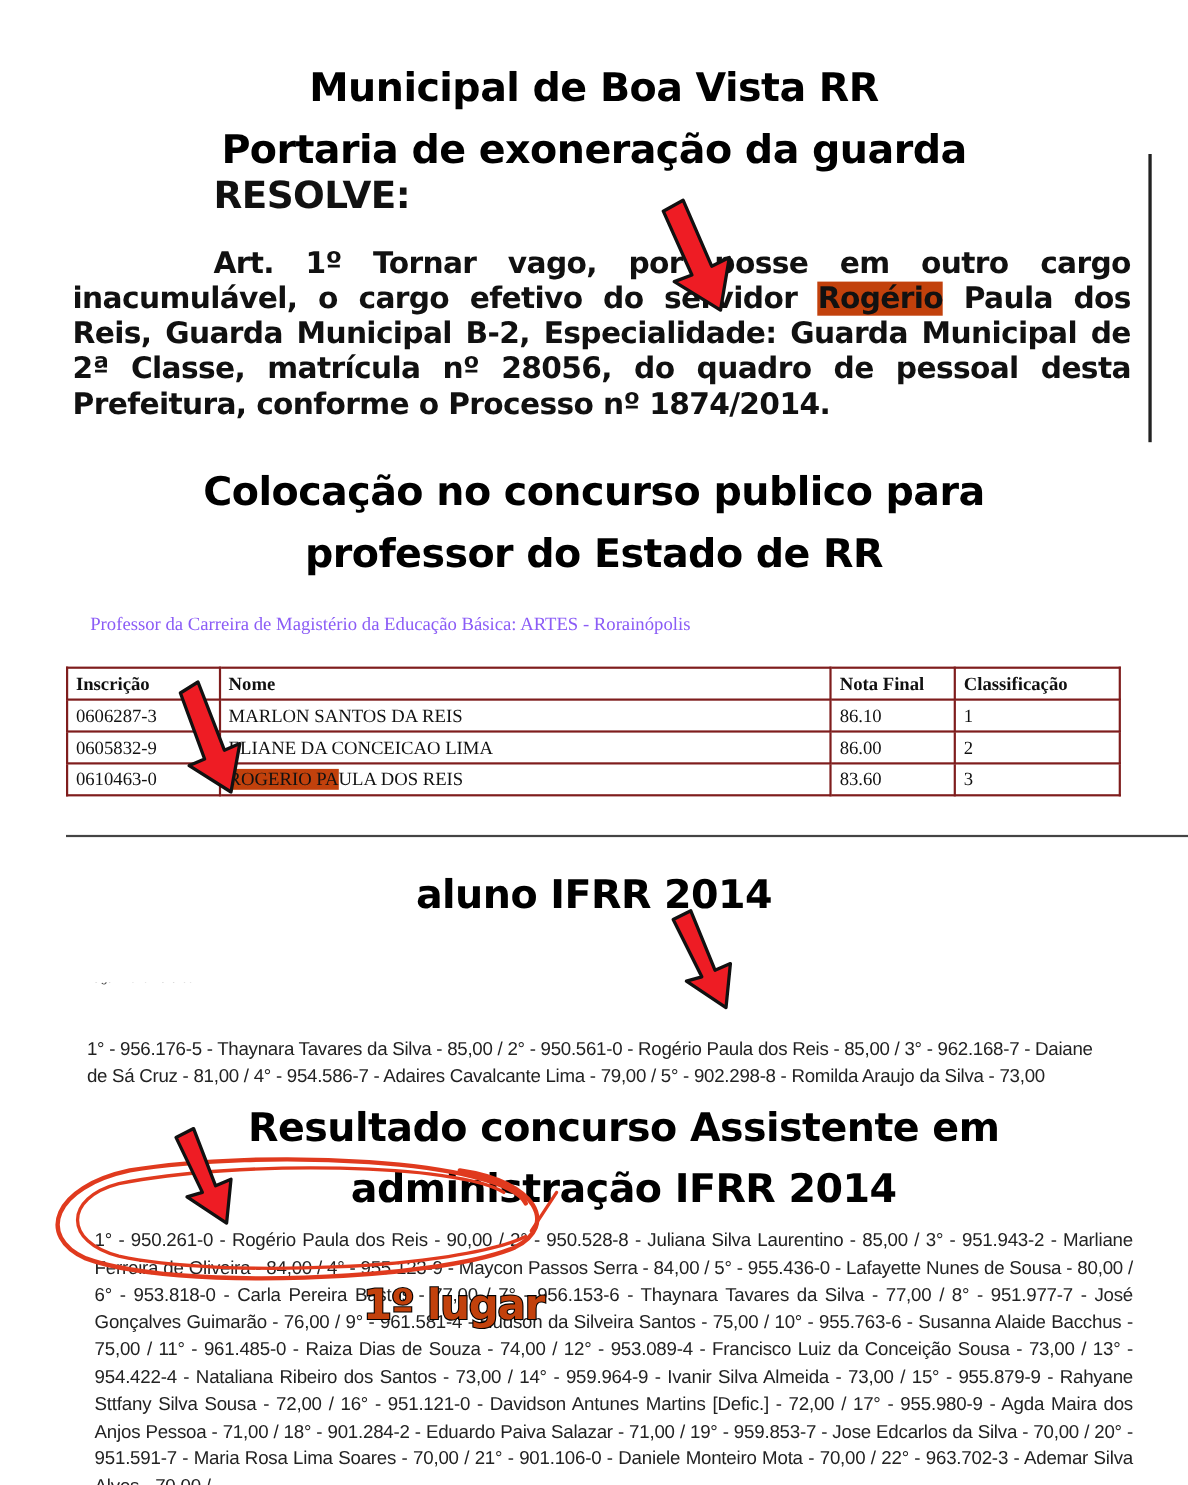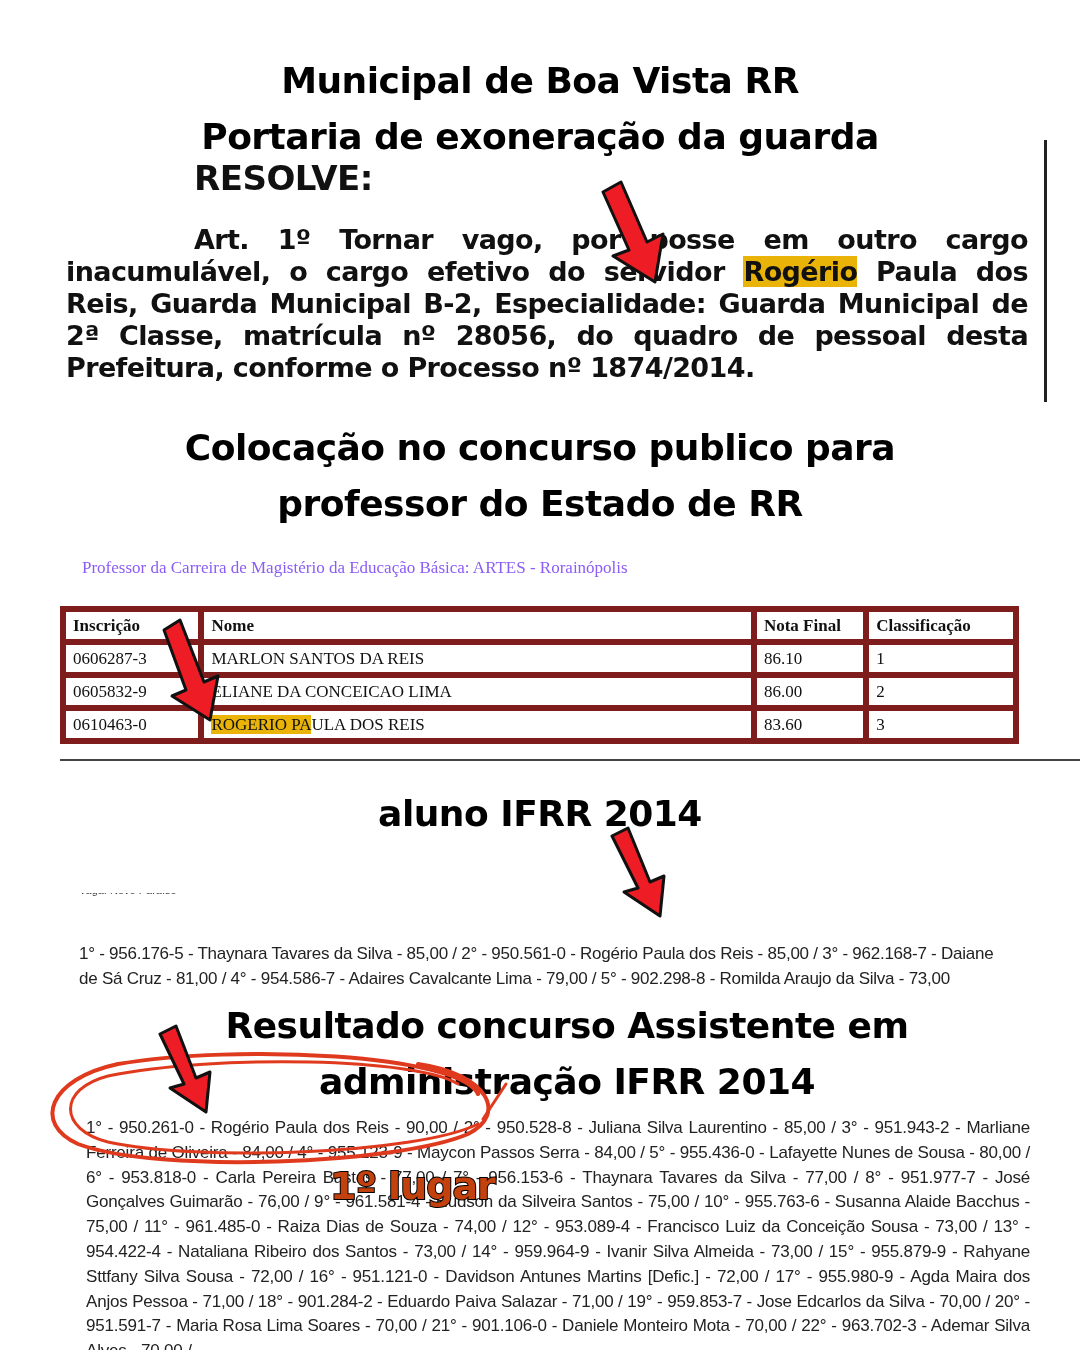--- a/index.html
+++ b/index.html
@@ -2,25 +2,25 @@
 <html><head>
 <meta charset="utf-8">
 <style>
   html, body { margin:0; padding:0; }
   body { width:1080px; height:1350px; background:#ffffff; position:relative; overflow:hidden; font-family:"DejaVu Sans", sans-serif; color:#000; }
   .title { position:absolute; left:0; width:1080px; text-align:center; font-family:"DejaVu Sans", sans-serif; font-weight:bold; font-size:36px; line-height:56px; color:#000; letter-spacing:-0.5px; }
   .doc1 { position:absolute; left:66px; top:158px; width:962px; font-family:"DejaVu Sans", sans-serif; font-weight:bold; color:#111; }
   .doc1 .resolve { position:absolute; left:128px; top:0; font-size:34px; letter-spacing:-0.5px; }
   .doc1 .body { position:absolute; left:0; top:66px; width:962px; font-size:27px; line-height:32px; text-align:justify; text-align-last:left; letter-spacing:-0.6px; }
   .doc1 .indent { display:inline-block; width:128px; }
-  .hl { background:#eab308; }
+  .hl { background:#c2410c; }
   .vline { position:absolute; left:1044px; top:140px; width:3px; height:262px; background:#222; }
   .caption2 { position:absolute; left:82px; top:558px; font-family:"Liberation Serif", serif; font-size:17px; color:#8b5cf6; }
   table.res { position:absolute; left:60px; top:606px; width:959px; border-collapse:collapse; font-family:"Liberation Serif", serif; font-size:17px; color:#111; }
-  table.res th, table.res td { border:6px solid #7f1d1d; height:27px; padding:0 7px; text-align:left; }
+  table.res th, table.res td { border:2px solid #7f1d1d; height:27px; padding:0 7px; text-align:left; }
   table.res th { font-weight:bold; }
   .hrule { position:absolute; left:60px; top:759px; width:1020px; height:2px; background:#444; }
   .para { position:absolute; font-family:"Liberation Sans", sans-serif; font-size:17px; line-height:24.8px; color:#222; }
   .para3 { left:79px; top:914px; width:935px; letter-spacing:-0.25px;margin-top:28px; }
   .clipped { position:absolute; left:79px; top:893px; width:300px; height:10px; overflow:hidden; font-family:"Liberation Sans", sans-serif; font-size:11px; color:#444; }
   .clipped span { position:relative; top:-9px; }
   .para4 { left:86px; top:1116px; width:944px; letter-spacing:-0.2px; text-align:justify; }
   .arrow { position:absolute; }
   .lugar { position:absolute; left:330px; top:1164px; font-family:"DejaVu Sans", sans-serif; font-weight:bold; font-size:38px; color:#c2410c; -webkit-text-stroke:2px #000; paint-order:stroke fill; letter-spacing:-1px; }
   .circle { position:absolute; left:38px; top:1044px; }

